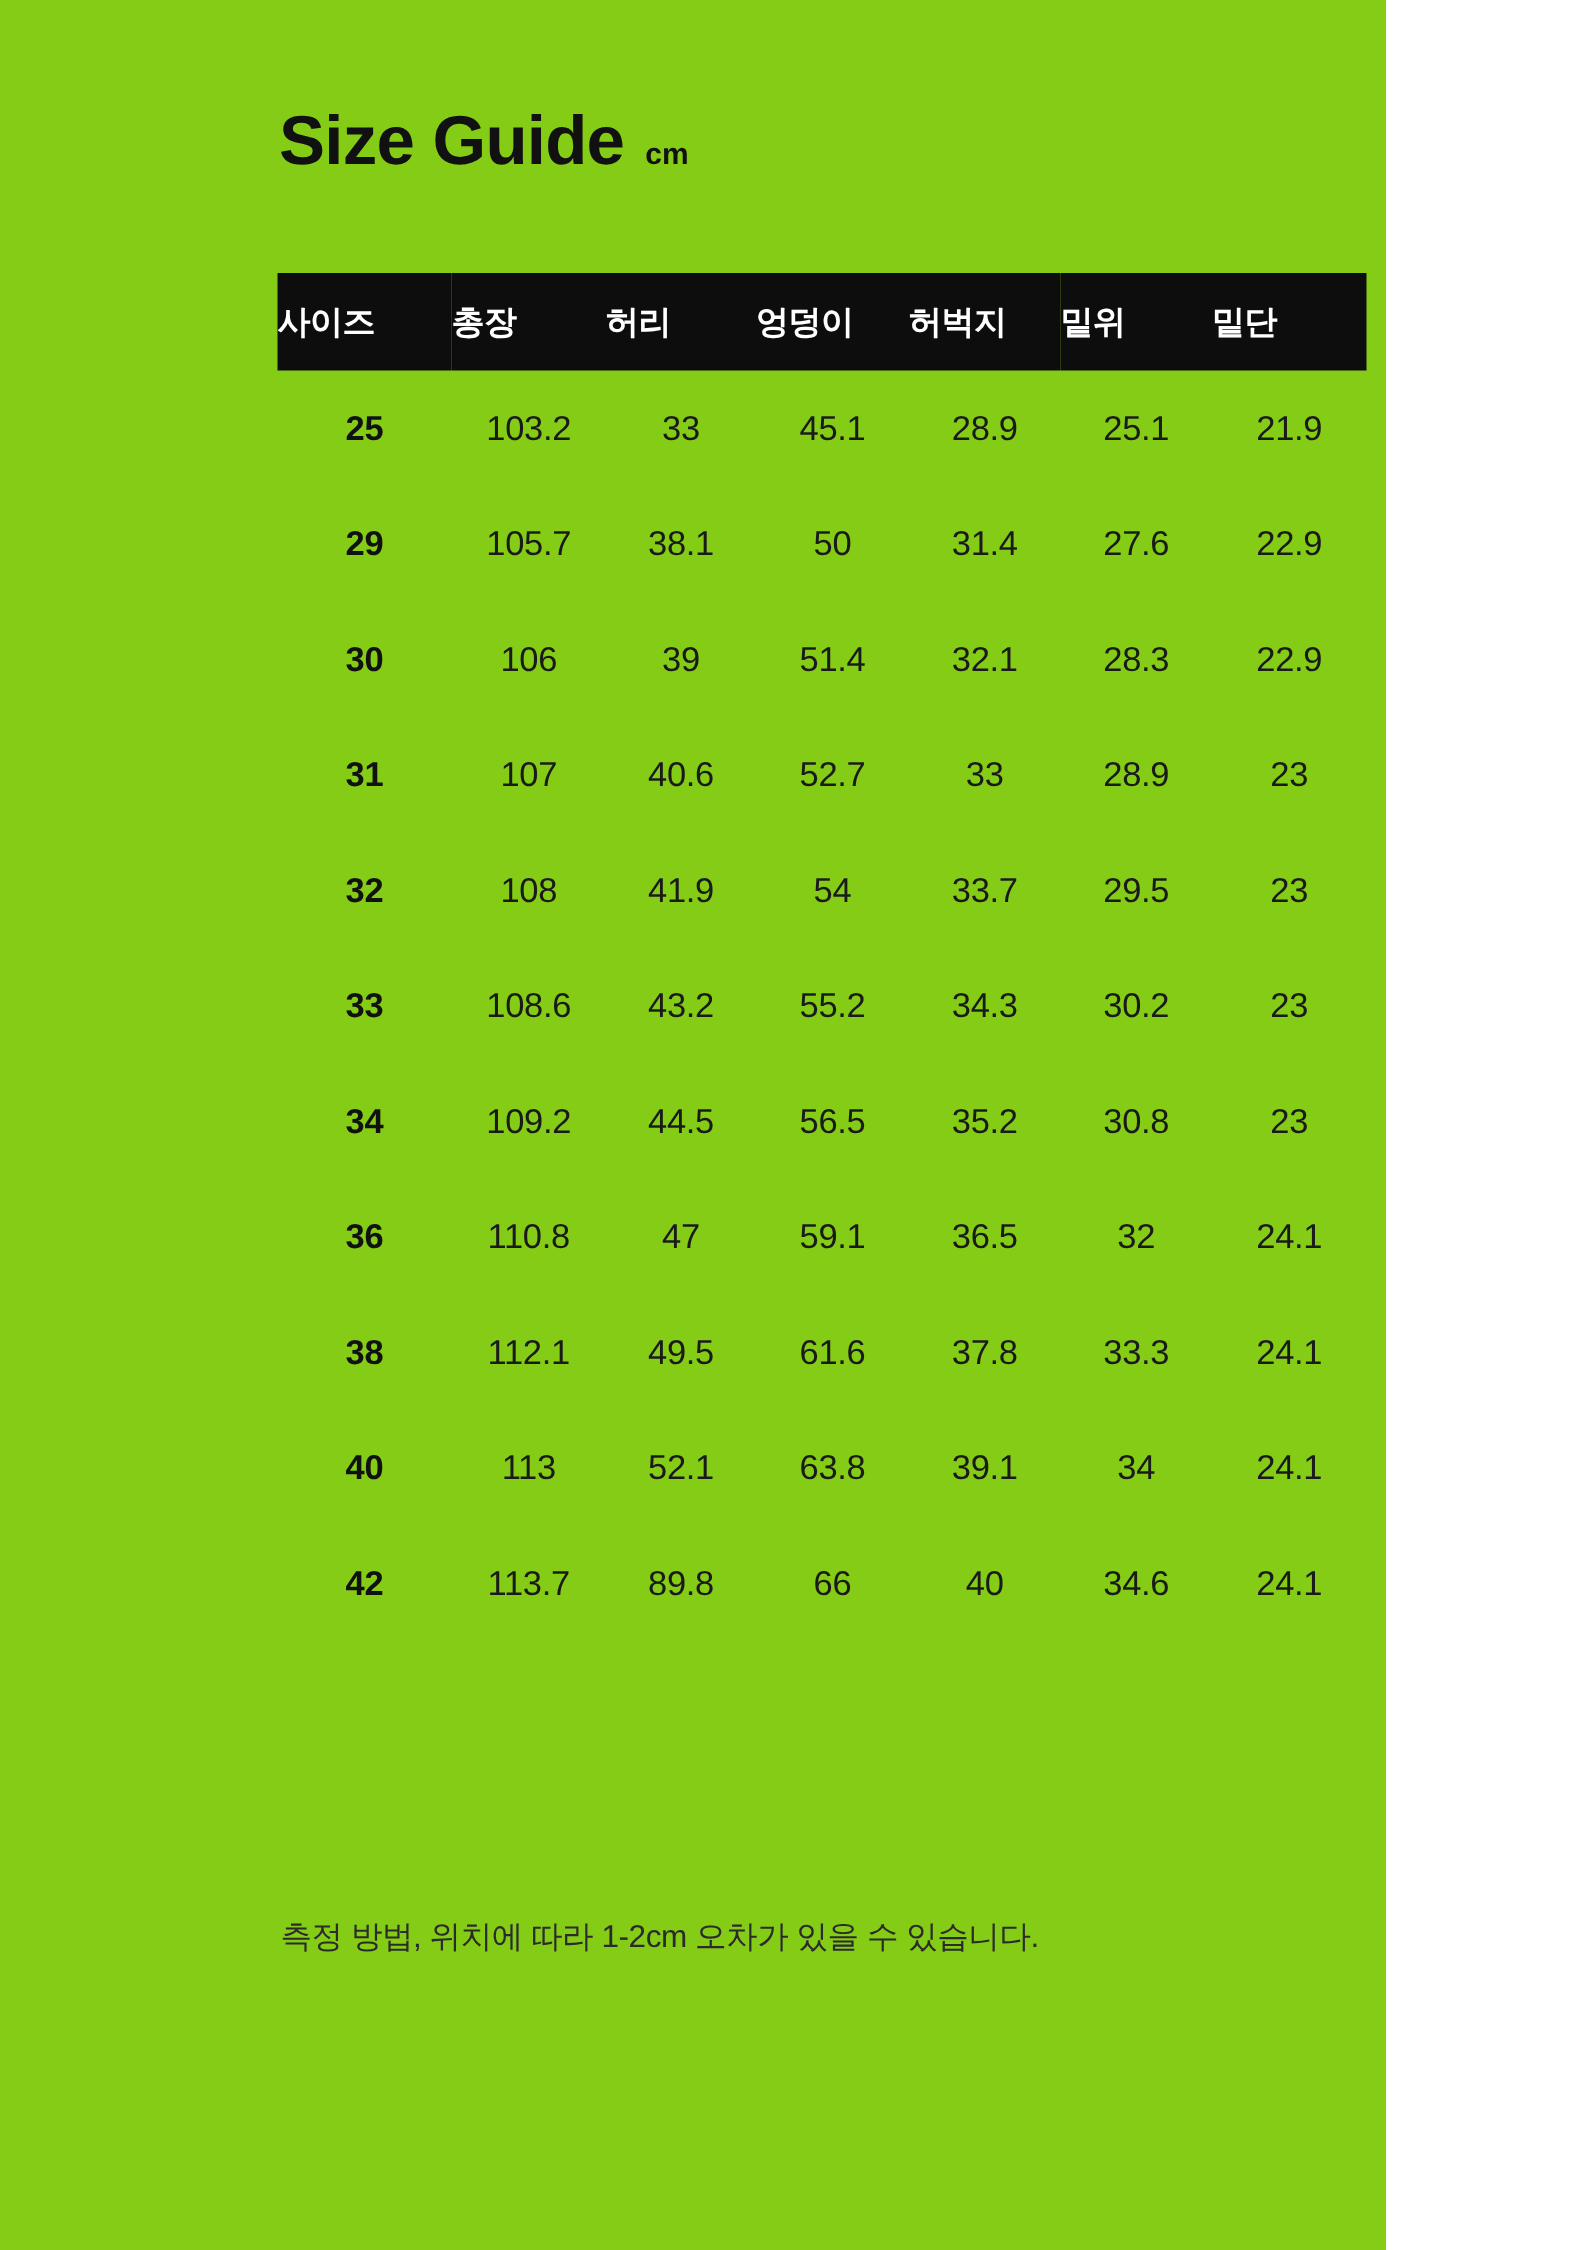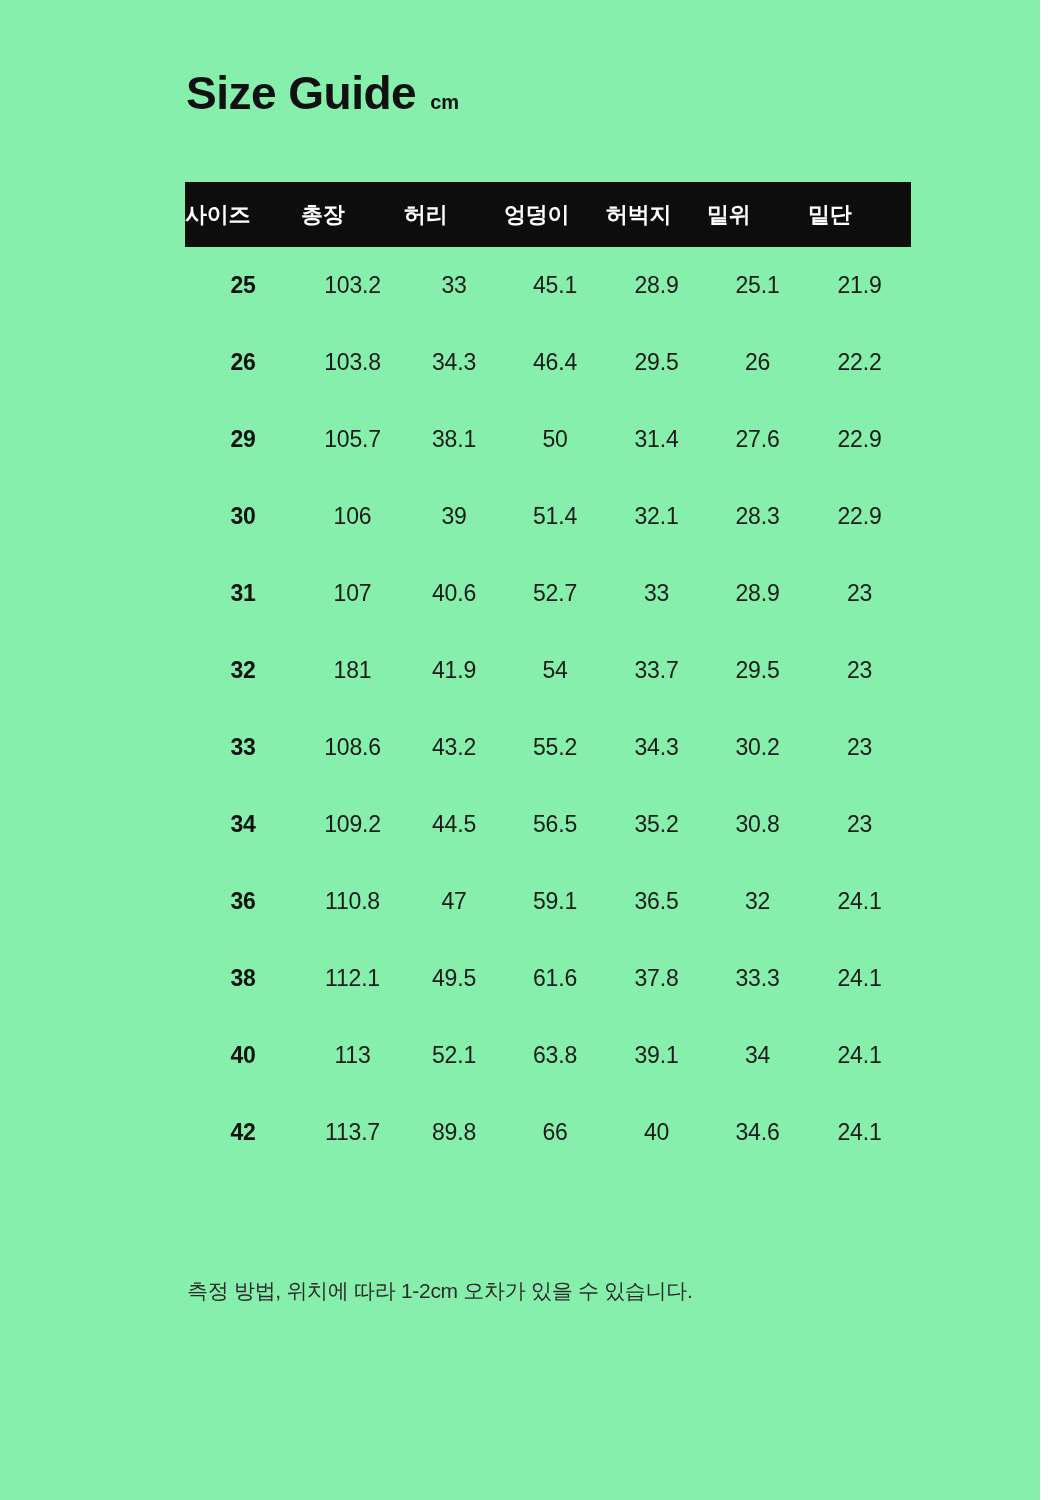--- a/index.html
+++ b/index.html
@@ -15,23 +15,23 @@
     font-family: "Liberation Sans", "DejaVu Sans", sans-serif;
     color: #1a1a1a;
     -webkit-font-smoothing: antialiased;
     overflow: hidden;
   }
 
   .page {
     position: absolute;
     left: 0;
     top: 0;
-    width: 1040px;
+    width: 924px;
     height: 1500px;
-    background: #86efac;
+    background: #84cc16;
   }
 
   
   .title-block {
     position: absolute;
     left: 186px;
     top: 70px;
     display: flex;
     align-items: baseline;
     gap: 14px;
@@ -145,29 +145,20 @@
       <tr>
         <td class="size-cell">25</td>
         <td>103.2</td>
         <td>33</td>
         <td>45.1</td>
         <td>28.9</td>
         <td>25.1</td>
         <td>21.9</td>
       </tr>
       <tr>
-        <td class="size-cell">26</td>
-        <td>103.8</td>
-        <td>34.3</td>
-        <td>46.4</td>
-        <td>29.5</td>
-        <td>26</td>
-        <td>22.2</td>
-      </tr>
-      <tr>
         <td class="size-cell">29</td>
         <td>105.7</td>
         <td>38.1</td>
         <td>50</td>
         <td>31.4</td>
         <td>27.6</td>
         <td>22.9</td>
       </tr>
       <tr>
         <td class="size-cell">30</td>
@@ -182,21 +173,21 @@
         <td class="size-cell">31</td>
         <td>107</td>
         <td>40.6</td>
         <td>52.7</td>
         <td>33</td>
         <td>28.9</td>
         <td>23</td>
       </tr>
       <tr>
         <td class="size-cell">32</td>
-        <td>181</td>
+        <td>108</td>
         <td>41.9</td>
         <td>54</td>
         <td>33.7</td>
         <td>29.5</td>
         <td>23</td>
       </tr>
       <tr>
         <td class="size-cell">33</td>
         <td>108.6</td>
         <td>43.2</td>

